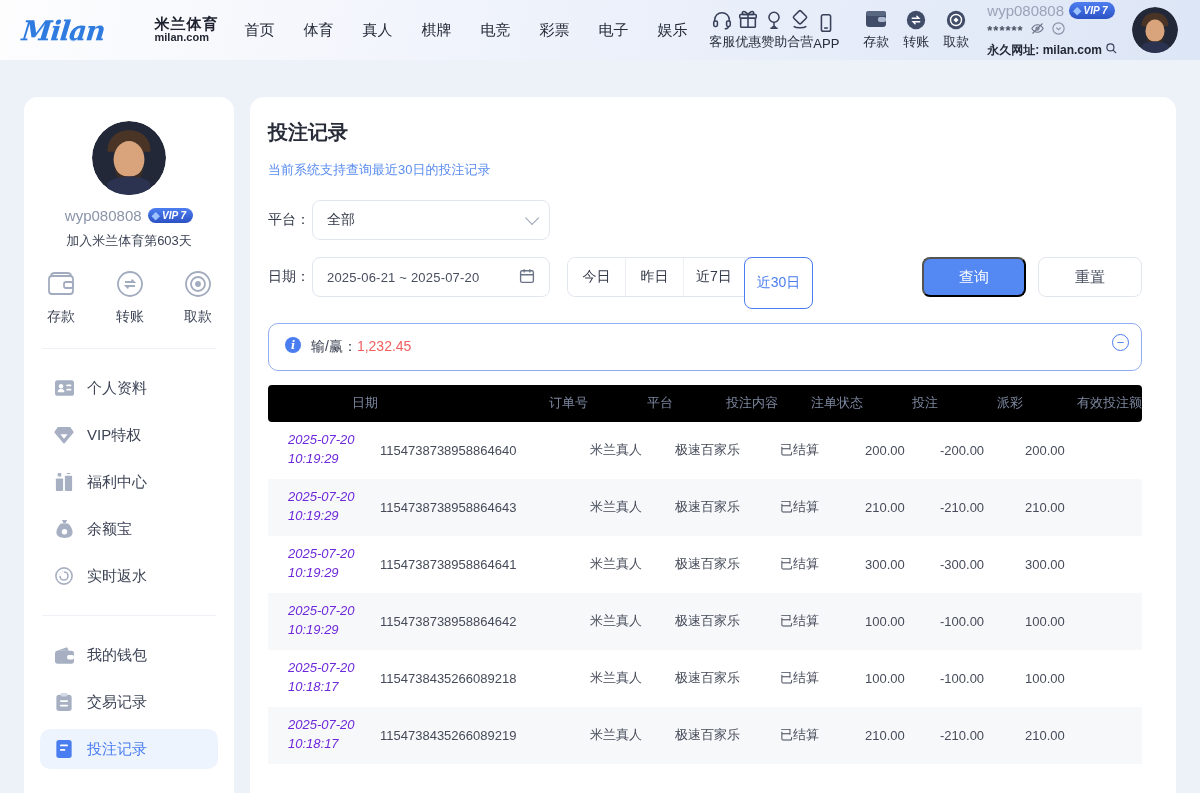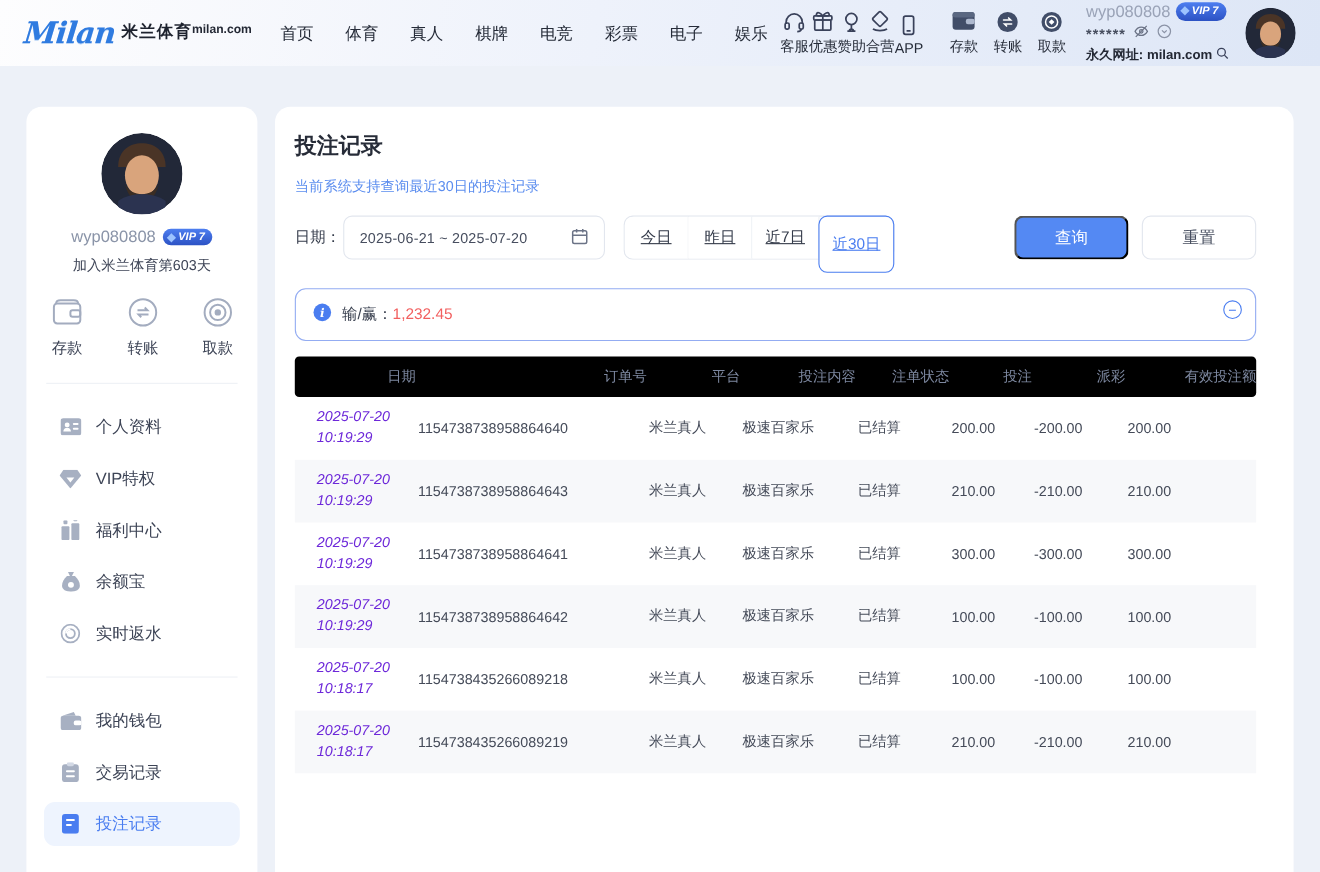--- a/index.html
+++ b/index.html
@@ -12,21 +12,21 @@
   .topbar {
     height:60px; display:flex; align-items:center; padding:0 22px;
     background:linear-gradient(100deg,#fdfdfe 0%,#eef2fb 45%,#dde6f6 100%);
   }
   .logo { display:flex; align-items:center; gap:6px; }
   .logo-script {
     font-size:27px; font-weight:bold; font-style:italic; letter-spacing:-1px;
     color:#2f7be0; text-shadow:0 1px 0 #b9d4f5;
     font-family:"DejaVu Serif",serif; transform:skewX(-6deg);
   }
-  .logo-text { display:flex; flex-direction:row; line-height:1.05; }
+  .logo-text { display:flex; flex-direction:column; line-height:1.05;margin-left:44px; }
   .logo-cn { font-size:15px; font-weight:bold; color:#1d222e; letter-spacing:1px; }
   .logo-domain { font-size:11px; font-weight:bold; color:#232834; }
   .nav { display:flex; gap:29px; margin-left:26px; }
   .nav-item { font-size:15px; color:#262c39; cursor:pointer; white-space:nowrap; }
   .top-icons { display:flex; margin-left:auto; align-items:flex-end; }
   .ticon { display:flex; flex-direction:column; align-items:center; gap:2px; cursor:pointer; }
   .ticon svg { display:block; }
   .ticon .tlabel { font-size:13px; color:#262c39; }
   .wallet-icons { display:flex; gap:14px; margin-left:24px; align-items:flex-end; }
   .user-block { margin-left:18px; line-height:1.3; }
@@ -81,21 +81,21 @@
   .select-box, .date-box {
     width:238px; height:40px; border:1px solid #e2e6ee; border-radius:8px;
     display:flex; align-items:center; padding:0 14px; cursor:pointer; background:#fff;
   }
   .select-value { font-size:14px; color:#333a49; flex:1; }
   .chevron { width:10px; height:10px; border-right:1.6px solid #9aa3b5; border-bottom:1.6px solid #9aa3b5; transform:rotate(45deg) translateY(-3px); }
   .date-value { font-size:13px; color:#474e5f; flex:1; letter-spacing:.2px; }
   .quick-dates { display:flex; margin-left:17px; border:1px solid #e2e6ee; border-radius:8px; overflow:visible; height:40px; }
   .qd {
     min-width:58px; padding:0 12px; display:flex; align-items:center; justify-content:center;
-    font-size:14px; color:#333a49; cursor:pointer; border-right:1px solid #eceff4; background:#fff;text-decoration:underline;
+    font-size:14px; color:#333a49; cursor:pointer; border-right:1px solid #eceff4; background:#fff;
   }
   .qd:first-child { border-radius:8px 0 0 8px; }
   .qd:last-child { border-right:none; border-radius:0 8px 8px 0; }
   .qd.active {
     color:#4a7df0; border:1px solid #4a7df0; border-radius:8px; margin:-1px; height:52px;
   }
   .filter-actions { margin-left:auto; display:flex; gap:12px; }
   .btn { height:40px; width:104px; border-radius:8px; font-size:15px; display:flex; align-items:center; justify-content:center; cursor:pointer; }
   .btn-primary { background:#5489f3; color:#fff; }
   .btn-plain { background:#fff; color:#474e5f; border:1px solid #e2e6ee; }
@@ -429,20 +429,27 @@
         </span>
         <span>投注记录</span>
       </div>
     </nav>
   </aside>
 
   <main class="main">
     <h1 class="page-title">投注记录</h1>
     <div class="page-subtitle">当前系统支持查询最近30日的投注记录</div>
 
+    <div class="filter-row">
+      <span class="filter-label">平台：</span>
+      <div class="select-box">
+        <span class="select-value">全部</span>
+        <span class="chevron"></span>
+      </div>
+    </div>
 
     <div class="filter-row" style="margin-top:17px;">
       <span class="filter-label">日期：</span>
       <div class="date-box">
         <span class="date-value">2025-06-21  ~  2025-07-20</span>
         <span>
           <svg width="16" height="16" viewBox="0 0 20 20" fill="none" stroke="#6b7386" stroke-width="1.7">
               <rect x="2" y="3.5" width="16" height="14.5" rx="2"></rect>
               <path d="M2 8.5h16M6.5 1.5v4M13.5 1.5v4"></path>
             </svg>

